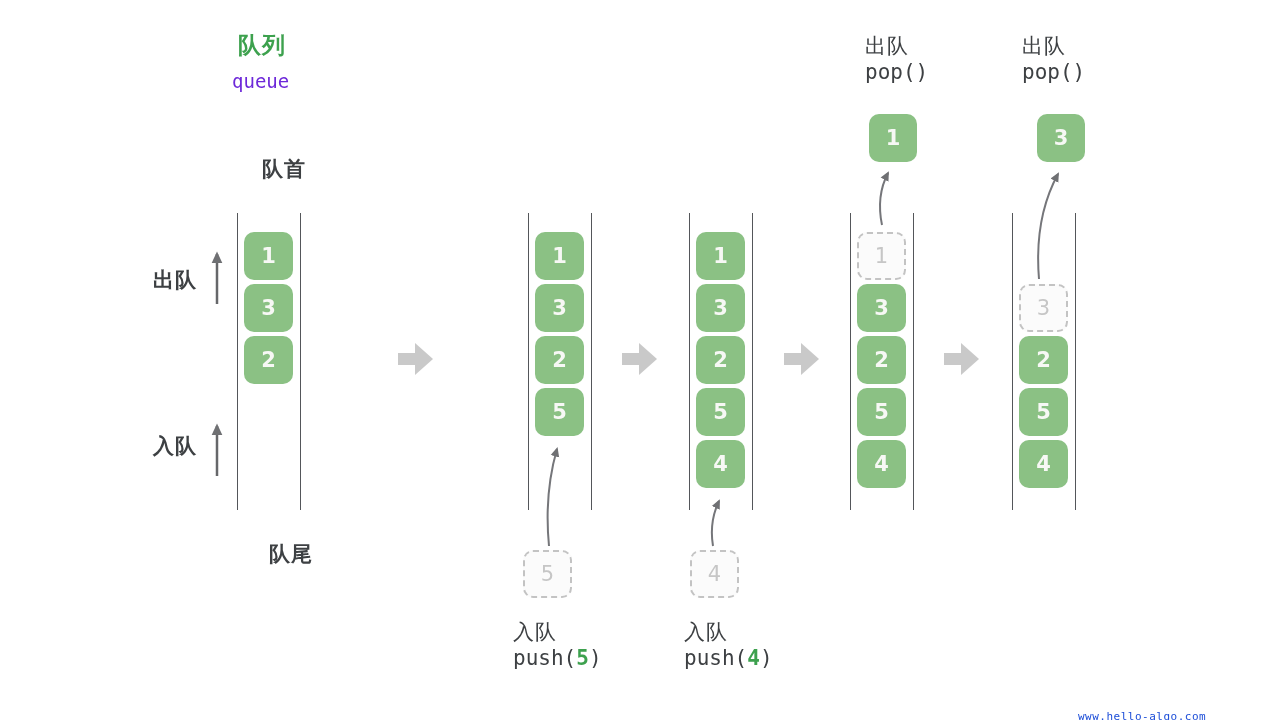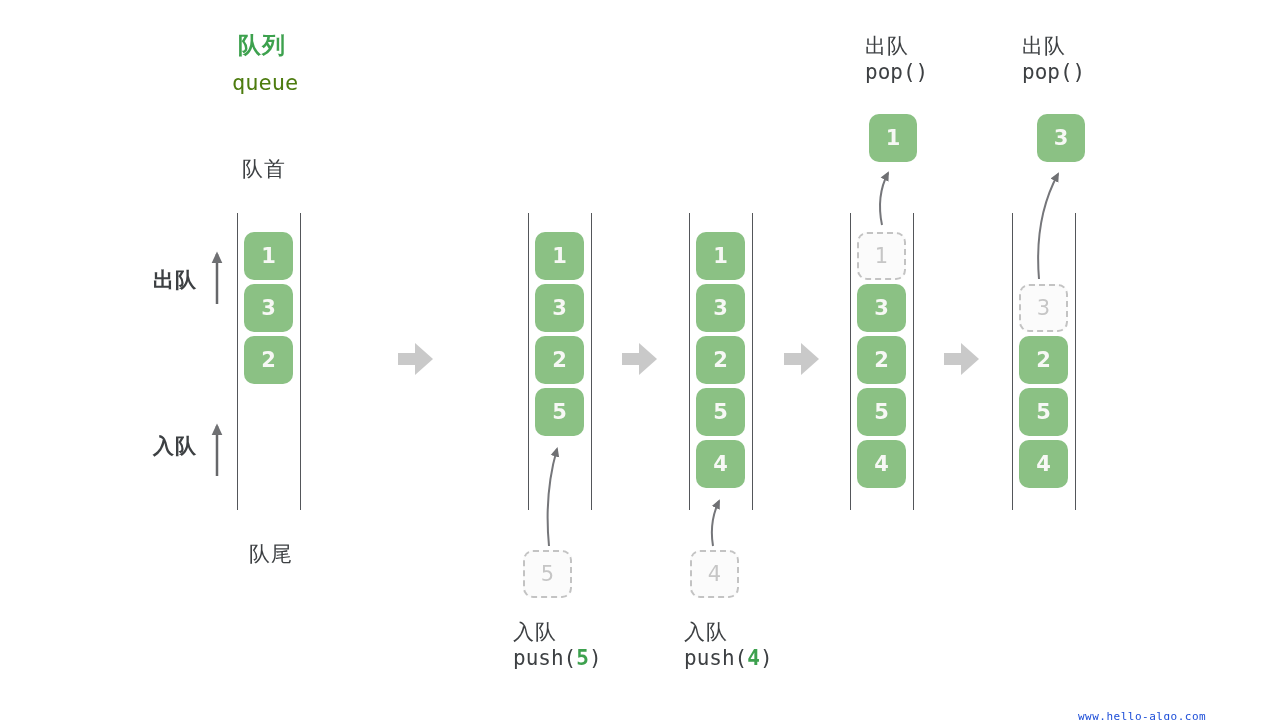--- a/index.html
+++ b/index.html
@@ -3,23 +3,23 @@
 <meta charset="utf-8">
 <style>
   html,body{margin:0;padding:0;background:#ffffff;}
   #canvas{
     position:relative;width:1280px;height:720px;overflow:hidden;background:#ffffff;
     font-family:"DejaVu Sans","Liberation Sans",sans-serif;color:#3d4043;
   }
   .abs{position:absolute;}
   
   .title-zh{left:238px;top:30px;font-size:23px;font-weight:bold;color:#3da14e;letter-spacing:1px;}
-  .title-en{left:232px;top:70px;font-size:22px;font-family:"DejaVu Sans Mono","Liberation Mono",monospace;color:#4d7c0f;}
+  .title-en{left:232px;top:70px;font-size:19px;font-family:"DejaVu Sans Mono","Liberation Mono",monospace;color:#6d28d9;}
   
-  .end-label{font-size:21px;font-weight:normal;color:#3d4043;letter-spacing:1px;}
+  .end-label{font-size:21px;font-weight:bold;color:#3d4043;letter-spacing:1px;margin-left:20px;}
   .lbl-front{left:242px;top:155px;}
   .lbl-rear{left:249px;top:540px;}
   .side-label{font-size:21px;font-weight:bold;color:#3d4043;letter-spacing:1px;}
   .lbl-dequeue{left:153px;top:266px;}
   .lbl-enqueue{left:153px;top:432px;}
   
   .state{position:absolute;top:0;width:62px;height:720px;}
   .channel{position:absolute;top:213px;left:0;width:62px;height:297px;
     border-left:1.5px solid #54565a;border-right:1.5px solid #54565a;}
   .cell{

